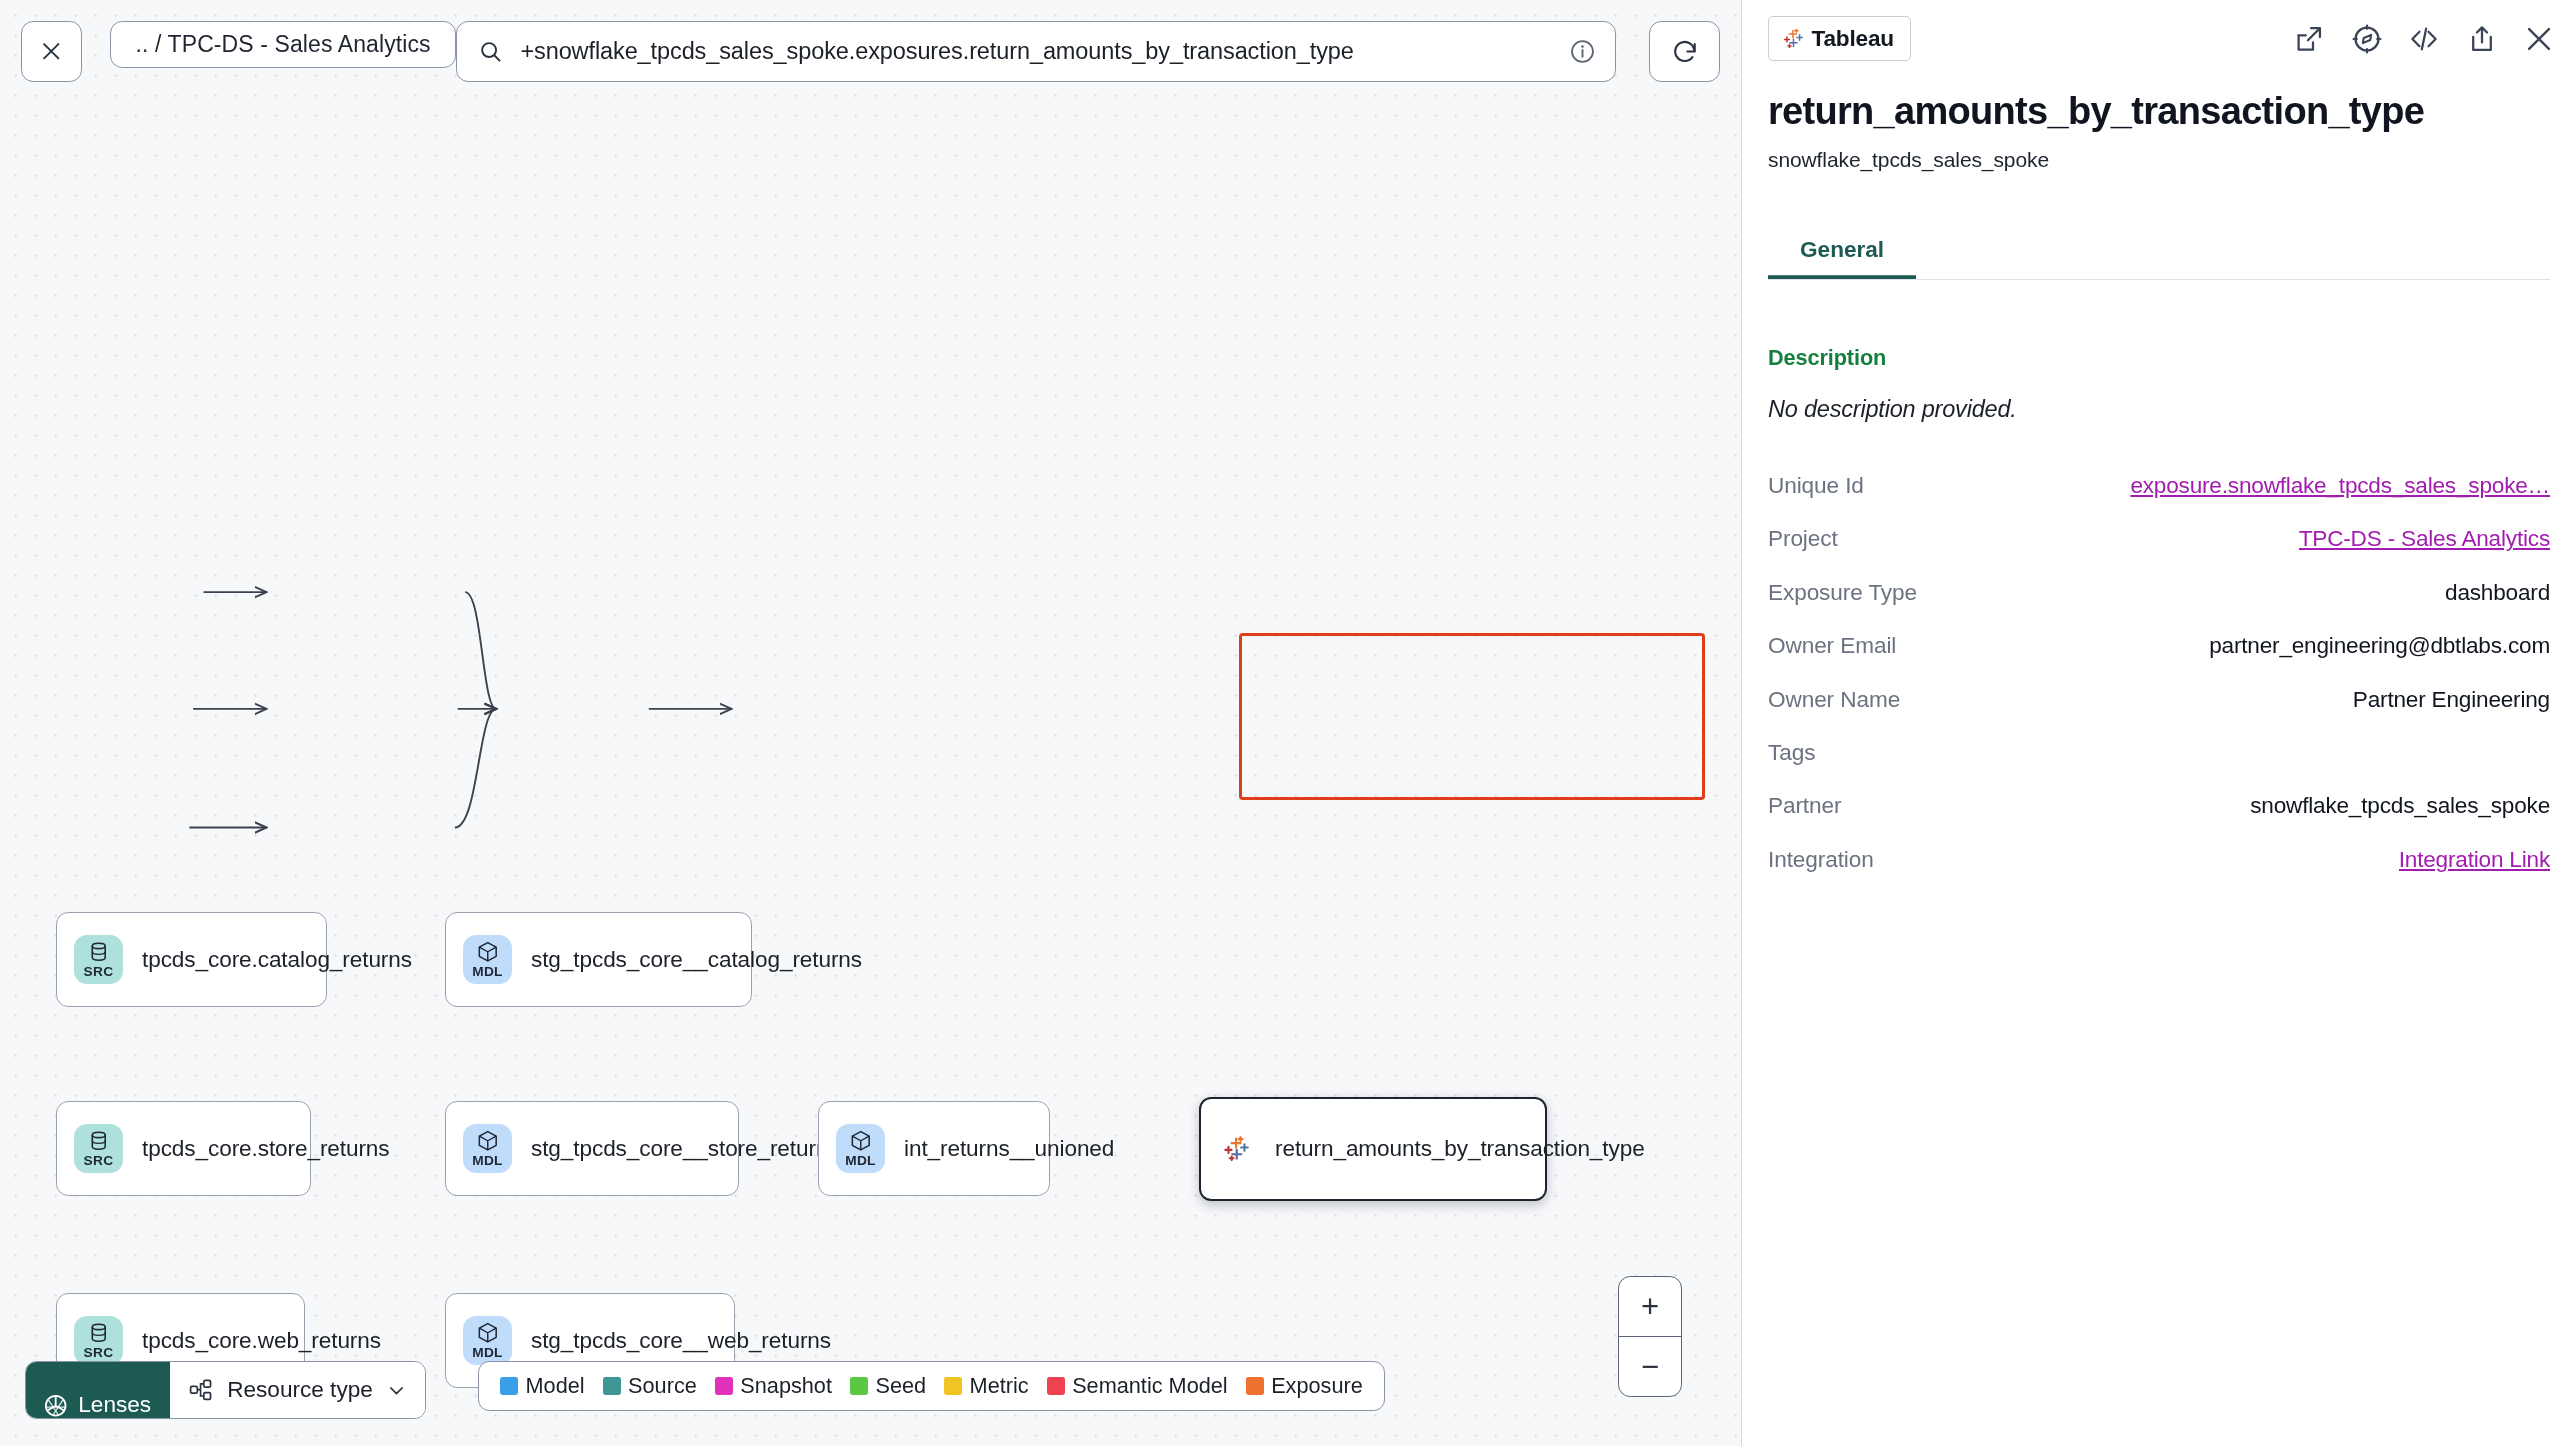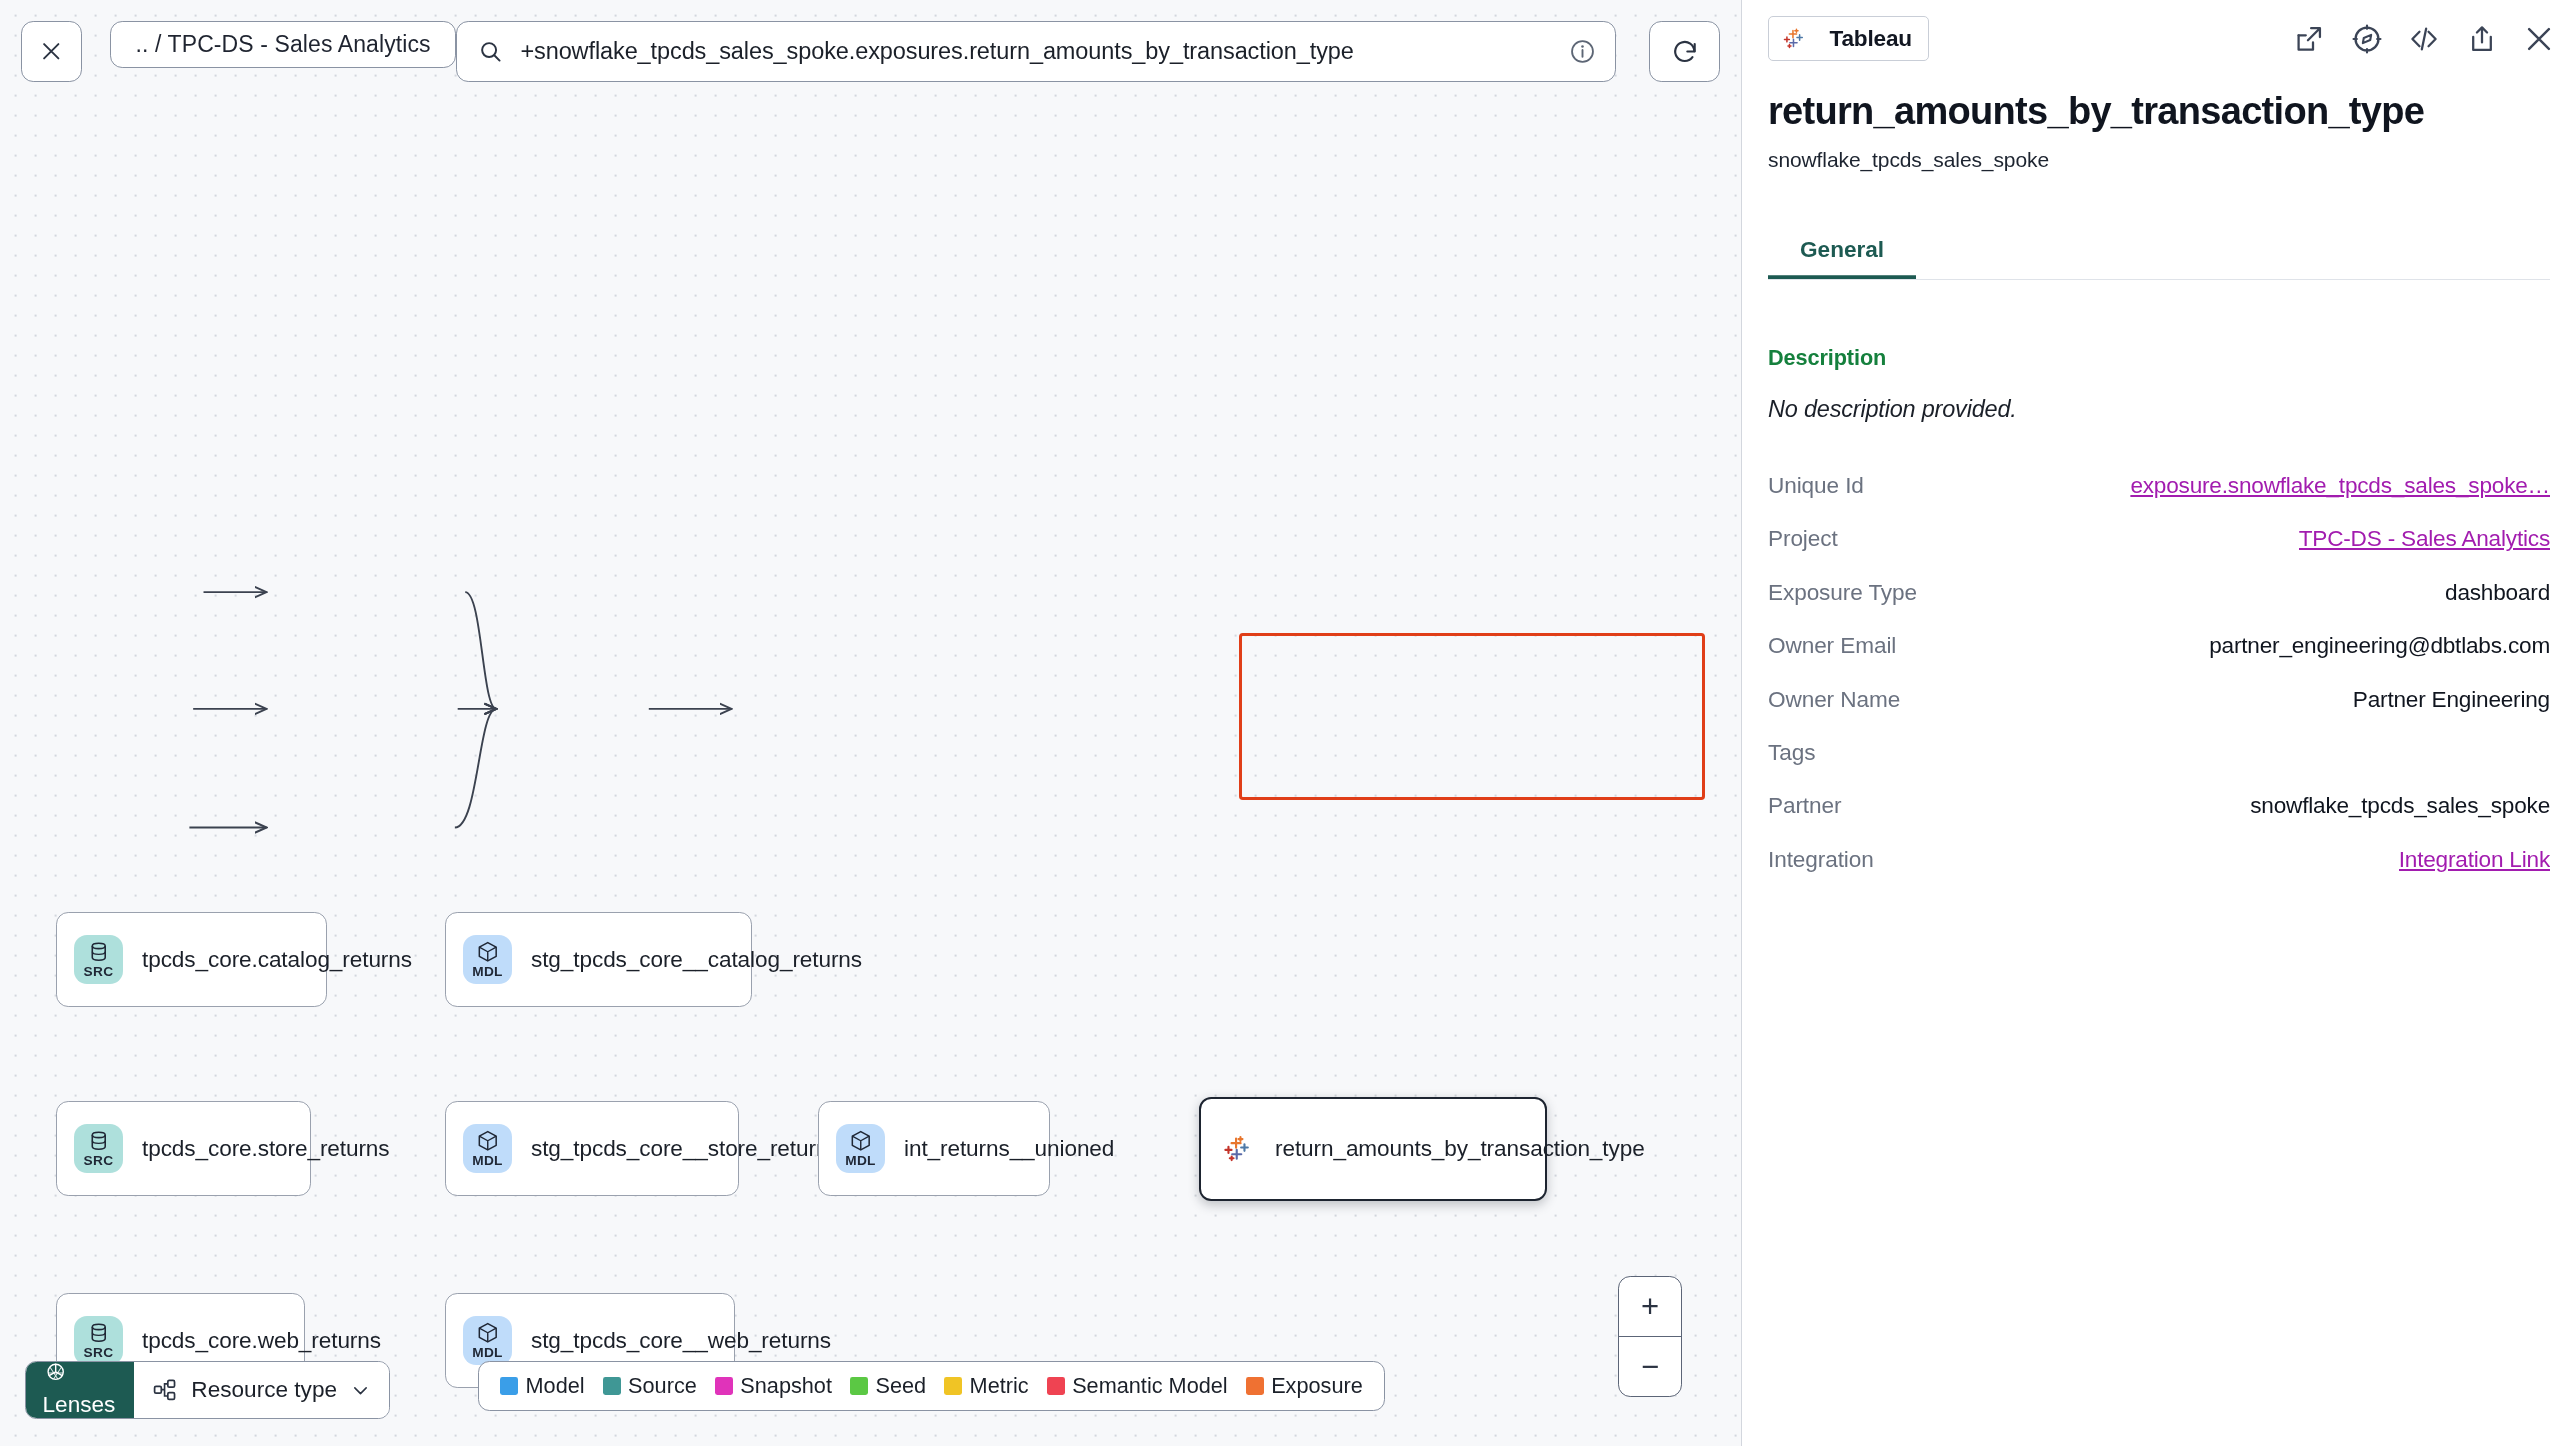--- a/index.html
+++ b/index.html
@@ -81,22 +81,22 @@
   }
   #zoom-in-btn { border-bottom: 1.7px solid #5c6577; }
 
   
   #lenses-group {
     position: absolute; left: 24.5px; top: 1361px; height: 58px;
     display: flex; border: 1.4px solid #8a93a3; border-radius: 11.3px;
     overflow: hidden; z-index: 6; background: #fff;
   }
   #lenses-button {
-    background: #1d5a52; color: #fff; display: flex; align-items: flex-start;
-    gap: 10.4px; padding: 0 19px 0 17px; font-size: 22.6px; flex-direction: column;
+    background: #1d5a52; color: #fff; display: flex; align-items: flex-end;
+    gap: 10.4px; padding: 0 19px 0 17px; font-size: 22.6px;
   }
   #resource-type-button {
     display: flex; align-items: center; gap: 13px; padding: 0 18px;
     font-size: 22.6px; color: #1b2029; background: #fff;
   }
   #legend {
     position: absolute; left: 478px; top: 1361px; height: 50px;
     background: #fff; border: 1.4px solid #8a93a3; border-radius: 11.3px;
     display: flex; align-items: center; gap: 18px; padding: 0 21px; z-index: 6;
   }
@@ -108,21 +108,21 @@
   #detail-panel {
     position: relative; width: 835px; height: 1446px;
     background: #fff; border-left: 1.4px solid #d3d7de;
     display: flex; flex-direction: column;
   }
   #panel-header {
     height: 77px; display: flex; align-items: center;
     padding: 0 21px 0 26px; gap: 13px; flex: 0 0 auto;
   }
   #tableau-chip {
-    display: flex; align-items: center; gap: 23px;
+    display: flex; align-items: center; gap: 5px;
     border: 1.3px solid #c9ced7; border-radius: 5px;
     padding: 8.5px 16px 8.5px 12.2px;
   }
   #tableau-chip-label { font-size: 22.6px; color: #121722; font-weight: 600; letter-spacing: -0.2px; }
   #panel-header-actions { margin-left: auto; display: flex; align-items: center; gap: 25.4px; }
   #panel-body { padding: 0 26px; overflow: hidden; }
   #panel-title {
     font-size: 38px; font-weight: 700; color: #10151f;
     letter-spacing: -0.7px; margin-top: 13px;
   }

